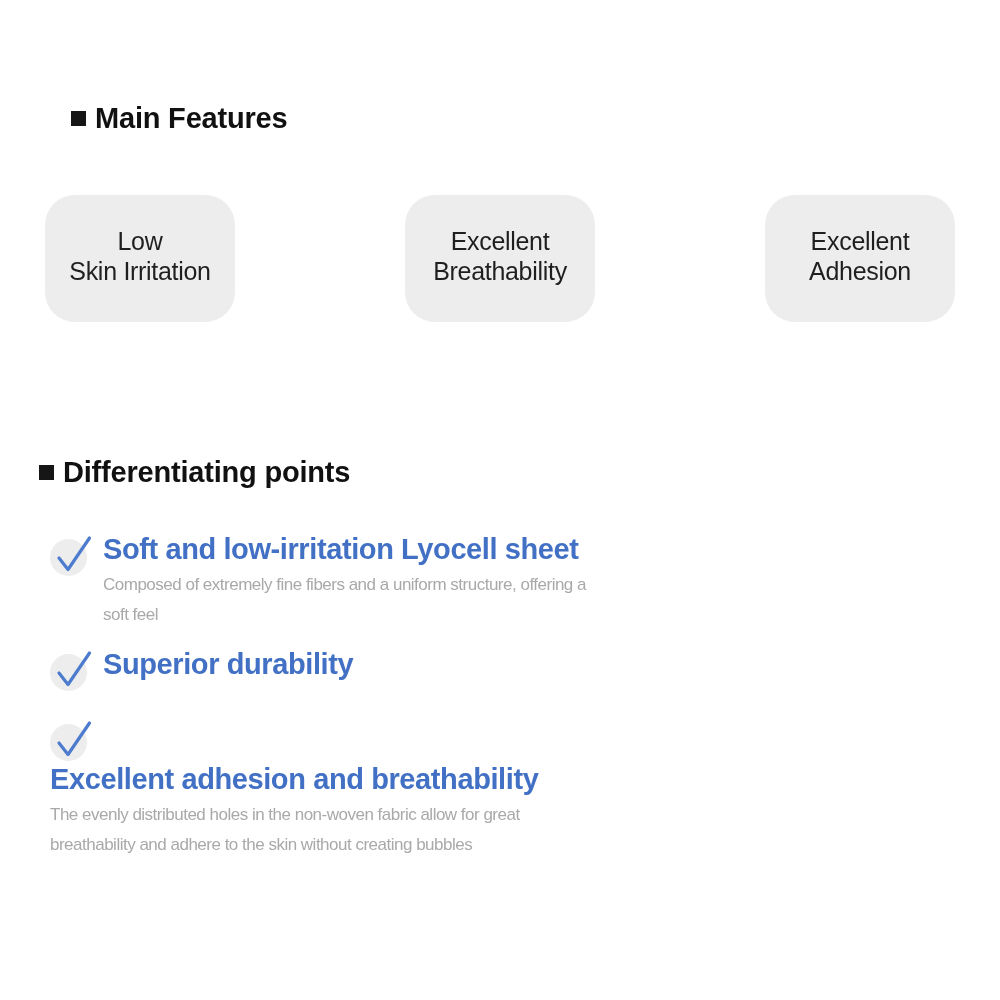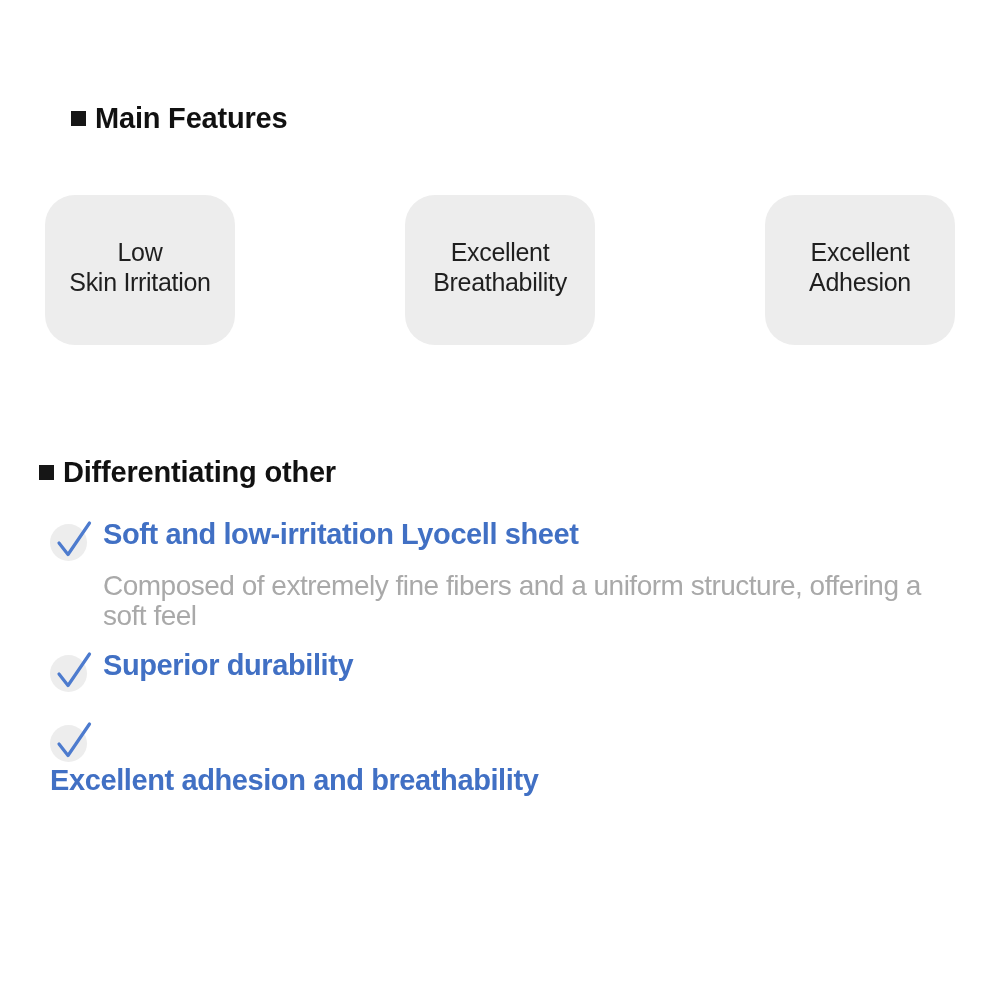--- a/index.html
+++ b/index.html
@@ -46,63 +46,63 @@
 
   
   .cards-row {
     position: absolute;
     left: 45px; top: 195px;
     width: 910px;
     display: flex;
     justify-content: space-between;
   }
   .card {
-    width: 190px; height: 150px;
+    width: 190px; height: 127px;
     background: var(--card-bg);
     border-radius: 30px;
     display: flex;
     align-items: center;
     justify-content: center;
     padding-bottom: 6px;
   }
   .card-label {
     font-size: 25px;
     line-height: 30px;
     letter-spacing: -0.3px;
     color: var(--card-text);
     text-align: center;
     white-space: pre-line;
   }
 
   
   .points-list {
     position: absolute;
-    left: 50px; top: 517px;
+    left: 50px; top: 532px;
     width: 920px;
   }
   .point-item { display: flex; align-items: flex-start; }
   #point-item-2 { margin-top: 17px; }
   #point-item-3 { margin-top: 25px; flex-direction: column; }
   .check-badge {
     width: 42px; height: 42px;
     margin: 3px 11px 0 0;
     flex: none;
   }
   .point-body { flex: 1; min-width: 0; }
   .point-title {
     font-size: 29px;
     font-weight: 600;
     line-height: 34px;
     letter-spacing: -0.4px;
     color: var(--accent-blue);
     white-space: nowrap;
   }
   .point-desc {
-    margin-top: 20px;
-    font-size: 28px;
+    margin-top: 4px;
+    font-size: 17px;
     line-height: 30px;
     letter-spacing: -0.5px;
     color: var(--desc-gray);
     white-space: pre-line;
   }
 </style>
 </head>
 <body>
 
 <div class="page">
@@ -122,21 +122,21 @@
 Breathability</span>
     </div>
     <div class="card">
       <span class="card-label">Excellent
 Adhesion</span>
     </div>
   </div>
 
   <div class="section-heading" id="dp-heading">
     <span class="bullet"></span>
-    <span class="heading-text">Differentiating other</span>
+    <span class="heading-text">Differentiating points</span>
   </div>
 
   <div class="points-list">
 
     <div class="point-item" id="point-item-1">
       <svg class="check-badge" viewBox="0 0 42 42">
         <circle cx="18.5" cy="22.5" r="18.5" style="fill: var(--card-bg);"></circle>
         <path d="M9 23 L18 34.5 L39.5 3" fill="none" style="stroke: var(--check-blue);" stroke-width="3.2" stroke-linecap="round" stroke-linejoin="round"></path>
       </svg>
       <div class="point-body">
@@ -156,17 +156,19 @@
       </div>
     </div>
 
     <div class="point-item" id="point-item-3">
       <svg class="check-badge" viewBox="0 0 42 42">
         <circle cx="18.5" cy="22.5" r="18.5" style="fill: var(--card-bg);"></circle>
         <path d="M9 23 L18 34.5 L39.5 3" fill="none" style="stroke: var(--check-blue);" stroke-width="3.2" stroke-linecap="round" stroke-linejoin="round"></path>
       </svg>
       <div class="point-body">
         <div class="point-title">Excellent adhesion and breathability</div>
+        <div class="point-desc">The evenly distributed holes in the non-woven fabric allow for great
+breathability and adhere to the skin without creating bubbles</div>
       </div>
     </div>
 
   </div>
 </div>
 
 </body></html>

